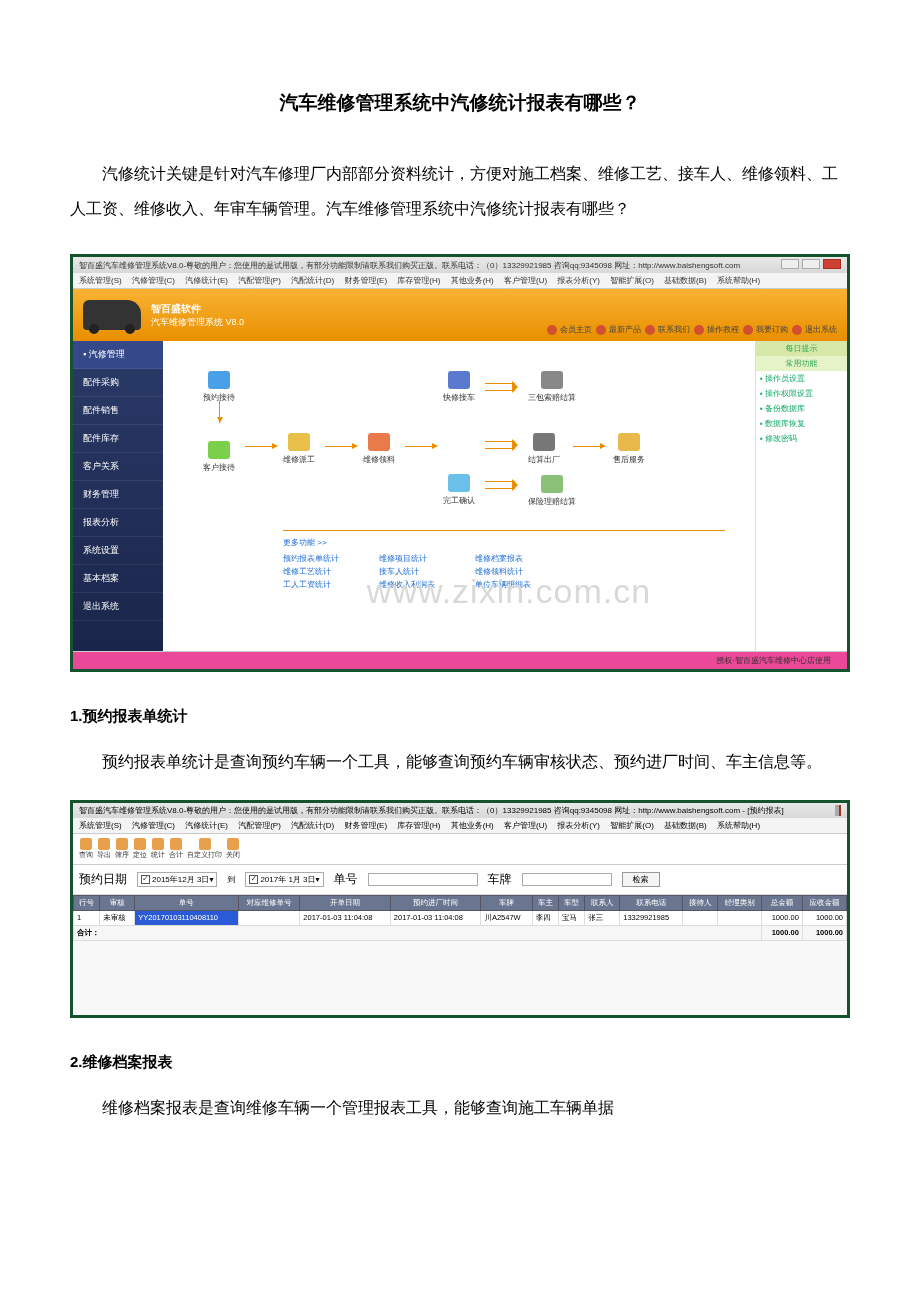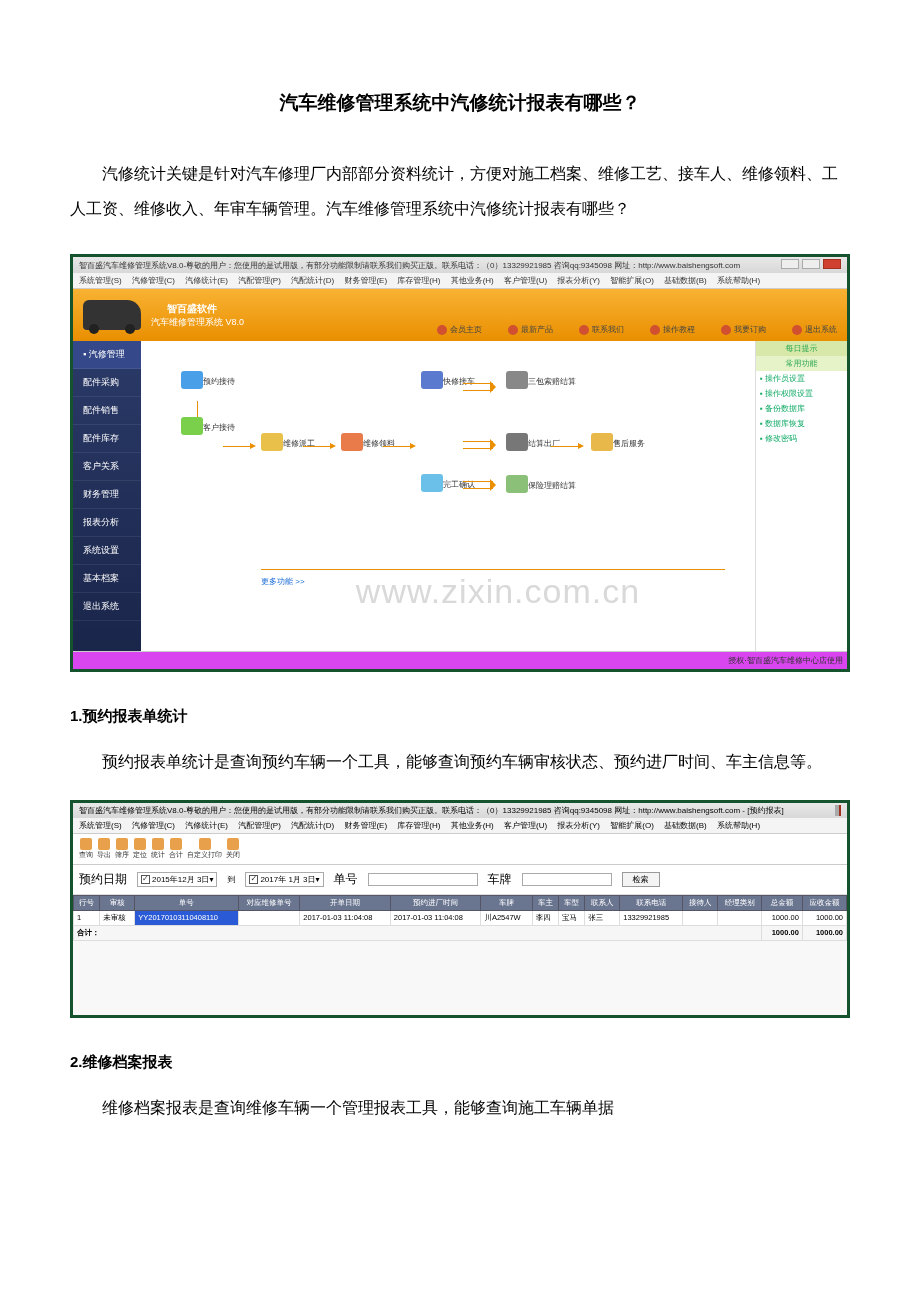--- a/index.html
+++ b/index.html
@@ -66,39 +66,39 @@
   }
   .ss1-brand .car {
     width: 58px; height: 30px; background: #333; border-radius: 6px 14px 4px 4px;
     margin-right: 10px;
     position: relative;
   }
   .ss1-brand .car::before, .ss1-brand .car::after {
     content:""; position:absolute; bottom:-4px; width:10px;height:10px;border-radius:50%;background:#222;
   }
   .ss1-brand .car::before{left:6px;} .ss1-brand .car::after{right:6px;}
-  .ss1-brand .brandtxt { font-weight:bold; font-size:10px;margin-left:16px; }
+  .ss1-brand .brandtxt { font-weight:bold; font-size:10px; }
   .ss1-brand .brandsub { font-size:9px; color:#fff; }
   .ss1-brand .toolbar {
-    position:absolute; right:10px; bottom:6px; display:flex; gap:26px; font-size:8px; color:#444;
+    position:absolute; right:10px; bottom:6px; display:flex; gap:4px; font-size:8px; color:#444;
   }
   .ss1-brand .toolbar .tbi { display:flex; align-items:center; gap:3px; }
   .ss1-brand .toolbar .ico { width:10px;height:10px;border-radius:50%;background:#d05030; }
   .ss1-body { display:flex; background:#f5f5f5; height:310px; }
   .ss1-side {
-    width:68px; background: linear-gradient(#2a3a68,#1a254a);
+    width:90px; background: linear-gradient(#2a3a68,#1a254a);
     color:#fff; font-size:9px;
   }
   .ss1-side .item {
     padding:7px 10px; border-bottom:1px solid rgba(255,255,255,0.08); cursor:pointer;
   }
   .ss1-side .item.active { background:#35498a; }
   .ss1-main { flex:1; background:#fff; position:relative; padding:14px; }
   .flowbox {
-    position:absolute; display:flex; flex-direction:row; align-items:center; font-size:8px; color:#333;
+    position:absolute; display:flex; flex-direction:column; align-items:center; font-size:8px; color:#333;
   }
   .flowbox .icon { width:22px; height:18px; border-radius:3px; margin-bottom:3px; }
   .arrow {
     position:absolute; width:30px; height:1px; background:#e98f00;
   }
   .arrow::after {
     content:""; position:absolute; right:-3px; top:-3px;
     border-left:6px solid #e98f00; border-top:3px solid transparent; border-bottom:3px solid transparent;
   }
   .arrow.down { width:1px; height:22px; }
@@ -125,21 +125,21 @@
     border-top:1px solid #e98f00; padding-top:6px; font-size:8px;
   }
   .ss1-quicklinks .more { color:#1a6ad6; margin-bottom:4px; }
   .ss1-quicklinks .cols { display:flex; gap:40px; }
   .ss1-quicklinks .col div { color:#1a6ad6; padding:1px 0; }
   .ss1-watermark {
     position:absolute; bottom:40px; left:120px; right:20px; text-align:center;
     font-size:34px; color:#d9d9d9; letter-spacing:1px; font-family: Arial, sans-serif;
   }
   .ss1-footer {
-    background:#d946ef; border-top:1px solid #ccc; font-size:8px; color:#333; text-align:right; padding:3px 4px;
+    background:#ec4899; border-top:1px solid #ccc; font-size:8px; color:#333; text-align:right; padding:3px 16px;
   }
   .ss1-status {
     background:#eaeaea; border-top:1px solid #ccc; font-size:8px; color:#333; padding:2px 6px;
     display:flex; gap:30px;
   }
   .section-h {
     font-size: 15px; font-weight: bold; margin: 35px 0 18px 0;
   }
   .section-p {
     font-size: 16px; line-height: 2.2; text-indent: 2em; margin-bottom: 20px;
@@ -259,21 +259,21 @@
       <div class="item">退出系统</div>
     </div>
     <div class="ss1-main">
 
       <div class="flowbox" style="left:40px; top:30px;">
         <div class="icon" style="background:#4aa0e8;"></div>
         <span>预约接待</span>
       </div>
       <div class="arrow down" style="left:56px; top:60px;"></div>
 
-      <div class="flowbox" style="left:40px; top:76px;">
+      <div class="flowbox" style="left:40px; top:100px;">
         <div class="icon" style="background:#7ad04a;"></div>
         <span>客户接待</span>
       </div>
       <div class="arrow" style="left:82px; top:105px;"></div>
 
       <div class="flowbox" style="left:120px; top:92px;">
         <div class="icon" style="background:#e9c04a;"></div>
         <span>维修派工</span>
       </div>
       <div class="arrow" style="left:162px; top:105px;"></div>
@@ -319,20 +319,37 @@
       </div>
       <div class="arrow" style="left:410px; top:105px;"></div>
 
       <div class="flowbox" style="left:450px; top:92px;">
         <div class="icon" style="background:#e9b84a;"></div>
         <span>售后服务</span>
       </div>
 
       <div class="ss1-quicklinks">
         <div class="more">更多功能 &gt;&gt;</div>
+        <div class="cols">
+          <div class="col">
+            <div>预约报表单统计</div>
+            <div>维修工艺统计</div>
+            <div>工人工资统计</div>
+          </div>
+          <div class="col">
+            <div>维修项目统计</div>
+            <div>接车人统计</div>
+            <div>维修收入利润表</div>
+          </div>
+          <div class="col">
+            <div>维修档案报表</div>
+            <div>维修领料统计</div>
+            <div>单位车辆明细表</div>
+          </div>
+        </div>
       </div>
       <div class="ss1-watermark">www.zixin.com.cn</div>
     </div>
     <div class="ss1-rightpanel">
       <div class="hd">每日提示</div>
       <div class="hd2">常用功能</div>
       <div class="li">▪ 操作员设置</div>
       <div class="li">▪ 操作权限设置</div>
       <div class="li">▪ 备份数据库</div>
       <div class="li">▪ 数据库恢复</div>

